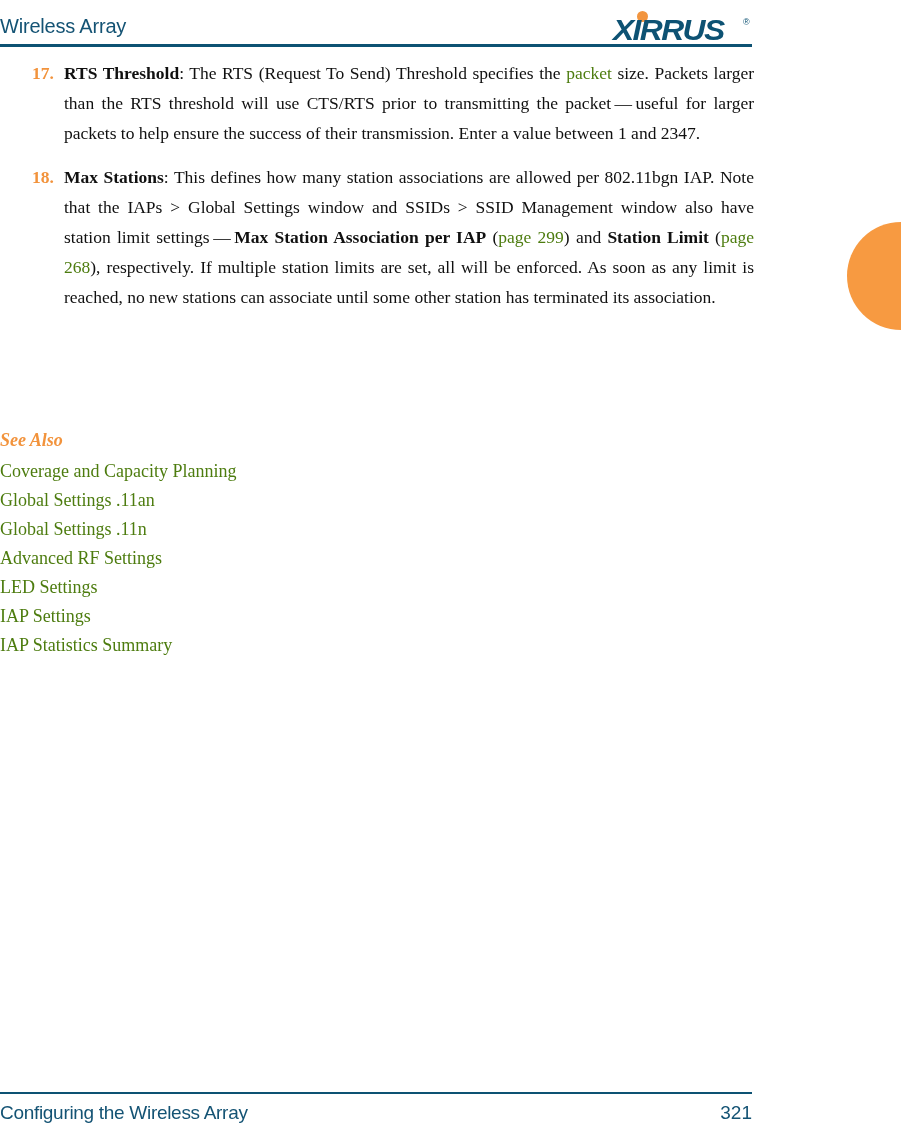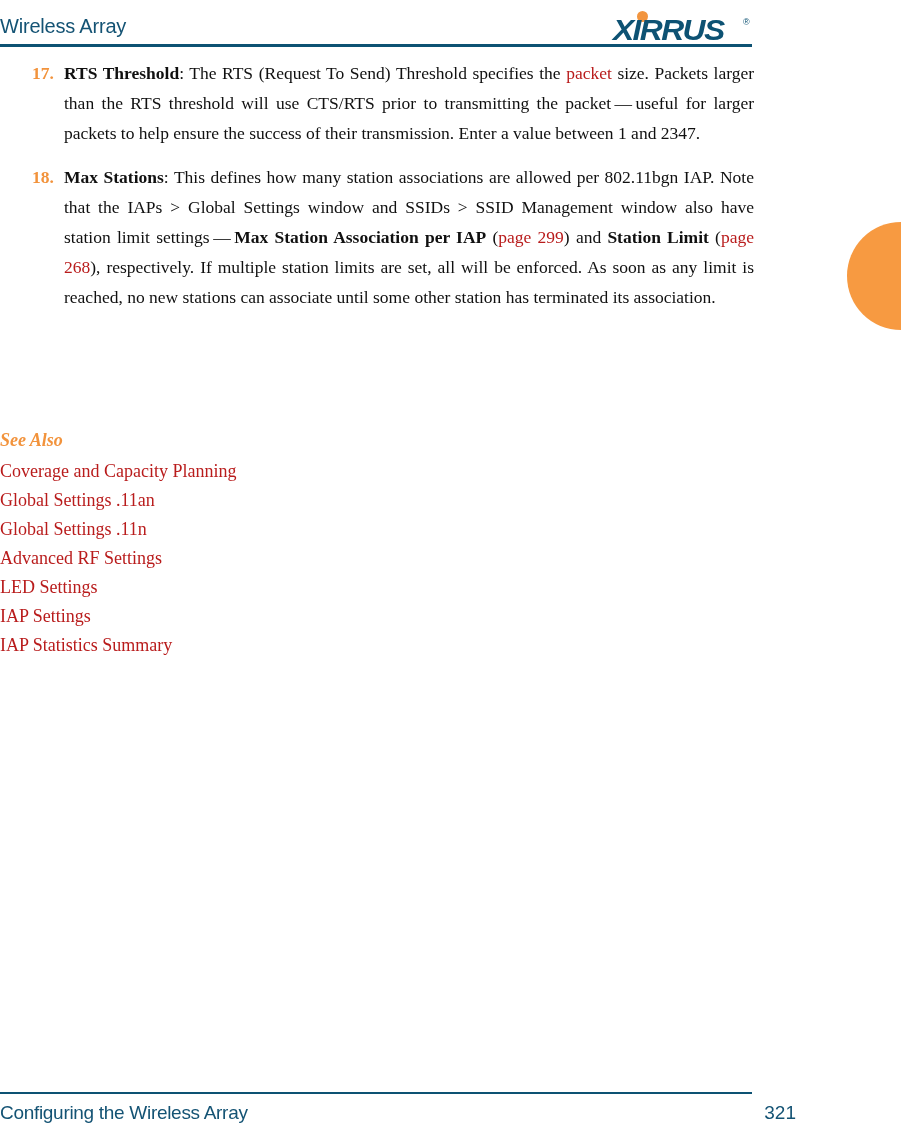--- a/index.html
+++ b/index.html
@@ -90,21 +90,21 @@
     font-size:17.5px;
     line-height:30px;
     color:#101010;
     text-align:justify;
     text-justify:inter-word;
     width:690px;
     hyphens:none;
   }
   b.term{font-weight:bold;color:#101010;}
   a.link, .link{
-    color:#b91c1c;
+    color:#4d7c0f;
     text-decoration:none;
     margin-top:31px;
   }
 
   
   .seealso{
     position:absolute;left:0px;top:427px;width:600px;
   }
   .seealso-head{
     font-family:"Liberation Serif", serif;
@@ -135,21 +135,20 @@
     color:#145374;
     letter-spacing:-0.3px;
     white-space:nowrap;
   }
   .footer-page{
     position:absolute;left:0px;top:9px;width:752px;
     text-align:right;
     font-family:"Liberation Sans", sans-serif;
     font-size:19px;line-height:24px;
     color:#145374;
-    margin-left:44px;
   }
 </style>
 </head>
 <body>
 
 <div class="page">
 
   <div class="header">
     <div class="header-title">Wireless Array</div>
 

